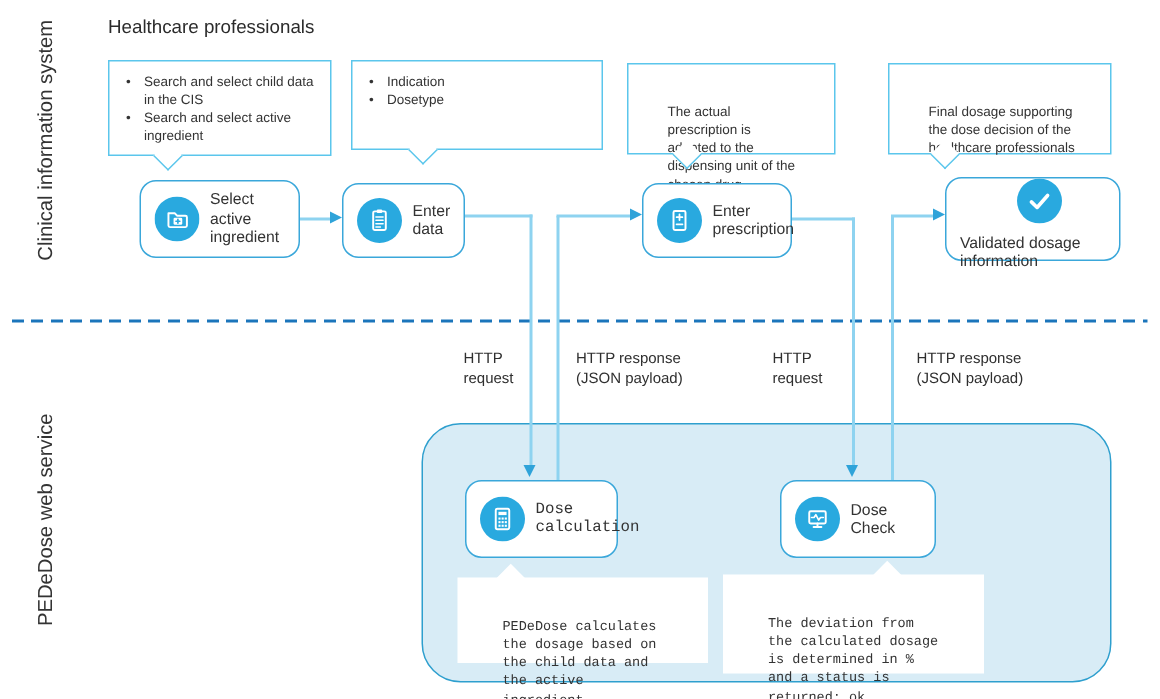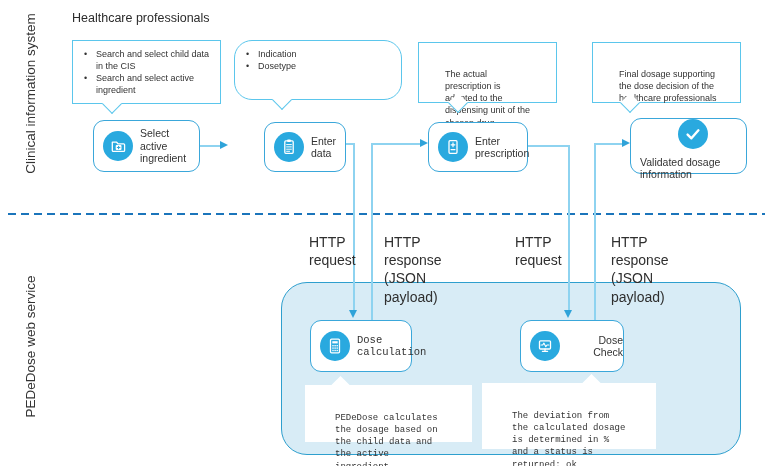--- a/index.html
+++ b/index.html
@@ -57,21 +57,21 @@
     border-right:4.5px solid transparent;border-top:8px solid var(--arrow);}
   .divider{
     position:absolute;left:8px;top:213px;width:757px;height:2px;
     background:repeating-linear-gradient(90deg,var(--dash) 0 8px,transparent 8px 13px);
   }
   .service-box{
     position:absolute;left:281px;top:282px;width:460px;height:173px;
     background:var(--box-fill);border:1.6px solid var(--box-border);border-radius:26px;
     box-sizing:border-box;
   }
-  .http-label{position:absolute;font-size:14px;line-height:1.3;color:#2f2f2f;}
+  .http-label{position:absolute;font-size:10px;line-height:1.3;color:#2f2f2f;}
 </style>
 </head>
 <body>
 
 <div class="canvas">
 
   <div class="lane-label" style="left:-60px;top:86px;">Clinical information system</div>
   <div class="lane-label" style="left:-60px;top:339px;">PEDeDose web service</div>
 
   <div class="heading">Healthcare professionals</div>
@@ -100,21 +100,21 @@
   <div class="arrow-right" style="left:622px;top:139px;"></div>
 
   <div class="callout" style="left:72px;top:40px;width:149px;height:64px;">
     <ul>
       <li>Search and select child data in the CIS</li>
       <li>Search and select active ingredient</li>
     </ul>
     <span class="tail" style="left:32px;"></span>
   </div>
 
-  <div class="callout" style="left:234px;top:40px;width:168px;height:60px;border-radius:18px;">
+  <div class="callout" style="left:234px;top:40px;width:168px;height:60px;">
     <ul>
       <li>Indication</li>
       <li>Dosetype</li>
     </ul>
     <span class="tail" style="left:40px;"></span>
   </div>
 
   <div class="callout" style="left:418px;top:42px;width:139px;height:61px;">
     <p>The actual prescription is adapted to the dispensing unit of the chosen drug</p>
     <span class="tail" style="left:32px;"></span>
@@ -133,21 +133,21 @@
   <div class="node" style="left:93px;top:120px;width:107px;height:52px;">
     <svg class="icon" viewBox="0 0 30 30">
       <circle cx="15" cy="15" r="15" fill="#29A9DF"></circle>
       <path d="M9.3 11.2 h4.3 l1.4 1.6 h5.6 q1 0 1 1 v5.6 q0 1 -1 1 h-10.3 q-1 0 -1 -1 z" fill="none" stroke="#fff" stroke-width="1.3" stroke-linejoin="round"></path>
       <rect x="12.7" y="14.1" width="5.8" height="4.8" rx="0.9" fill="#fff"></rect>
       <path d="M15.6 15.2 v2.6 M14.3 16.5 h2.6" stroke="#29A9DF" stroke-width="1.1" stroke-linecap="round"></path>
     </svg>
     <span class="node-label">Select active ingredient</span>
   </div>
 
-  <div class="node" style="left:228px;top:122px;width:82px;height:50px;margin-left:36px;">
+  <div class="node" style="left:228px;top:122px;width:82px;height:50px;">
     <svg class="icon" viewBox="0 0 30 30">
       <circle cx="15" cy="15" r="15" fill="#29A9DF"></circle>
       <rect x="10.8" y="8.9" width="8.4" height="12.4" rx="1" fill="none" stroke="#fff" stroke-width="1.3"></rect>
       <rect x="13.2" y="7.6" width="3.6" height="2.4" rx="0.7" fill="#fff"></rect>
       <path d="M12.6 12.6 h4.8 M12.6 14.9 h4.8 M12.6 17.2 h4.8 M12.6 19.3 h3" stroke="#fff" stroke-width="1" stroke-linecap="round"></path>
     </svg>
     <span class="node-label">Enter data</span>
   </div>
 
   <div class="node" style="left:428px;top:122px;width:100px;height:50px;">
@@ -181,21 +181,21 @@
           <rect x="14.4" y="16.4" width="1.4" height="1.4"></rect>
           <rect x="16.5" y="16.4" width="1.4" height="1.4"></rect>
         <rect x="12.3" y="18.8" width="1.4" height="1.4"></rect>
           <rect x="14.4" y="18.8" width="1.4" height="1.4"></rect>
           <rect x="16.5" y="18.8" width="1.4" height="1.4"></rect>
       </g>
     </svg>
     <span class="node-label">Dose calculation</span>
   </div>
 
-  <div class="node" style="left:520px;top:320px;width:104px;height:52px;text-align:right;">
+  <div class="node" style="left:520px;top:320px;width:104px;height:52px;">
     <svg class="icon" viewBox="0 0 30 30">
       <circle cx="15" cy="15" r="15" fill="#29A9DF"></circle>
       <rect x="9.5" y="9.8" width="11" height="8.2" rx="1" fill="none" stroke="#fff" stroke-width="1.3"></rect>
       <path d="M11 14 h1.7 l1.2 -1.9 l1.9 3.6 l1.2 -1.7 h1.9" fill="none" stroke="#fff" stroke-width="1.1" stroke-linejoin="round" stroke-linecap="round"></path>
       <path d="M15 18 v1.8 M12.4 20.3 h5.2" stroke="#fff" stroke-width="1.3" stroke-linecap="round"></path>
     </svg>
     <span class="node-label">Dose Check</span>
   </div>
 
   <div class="callout white" style="left:305px;top:385px;width:167px;height:57px;">

